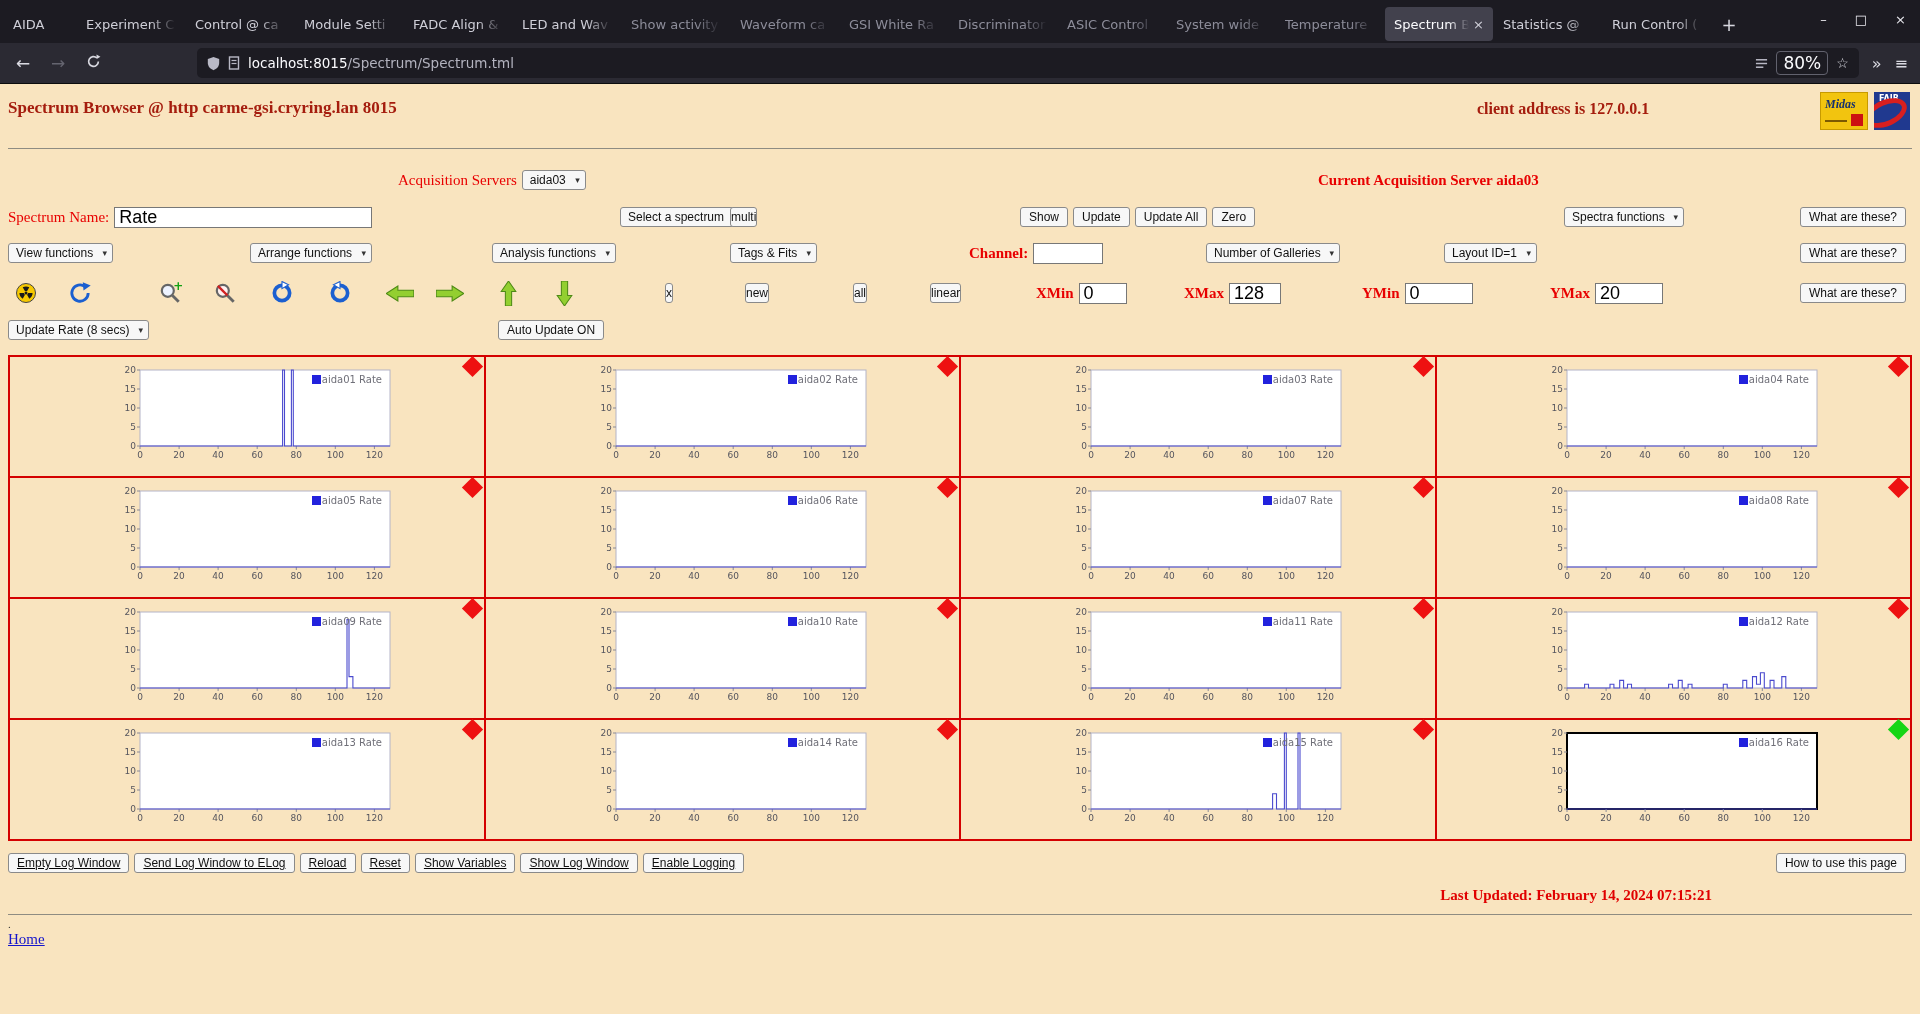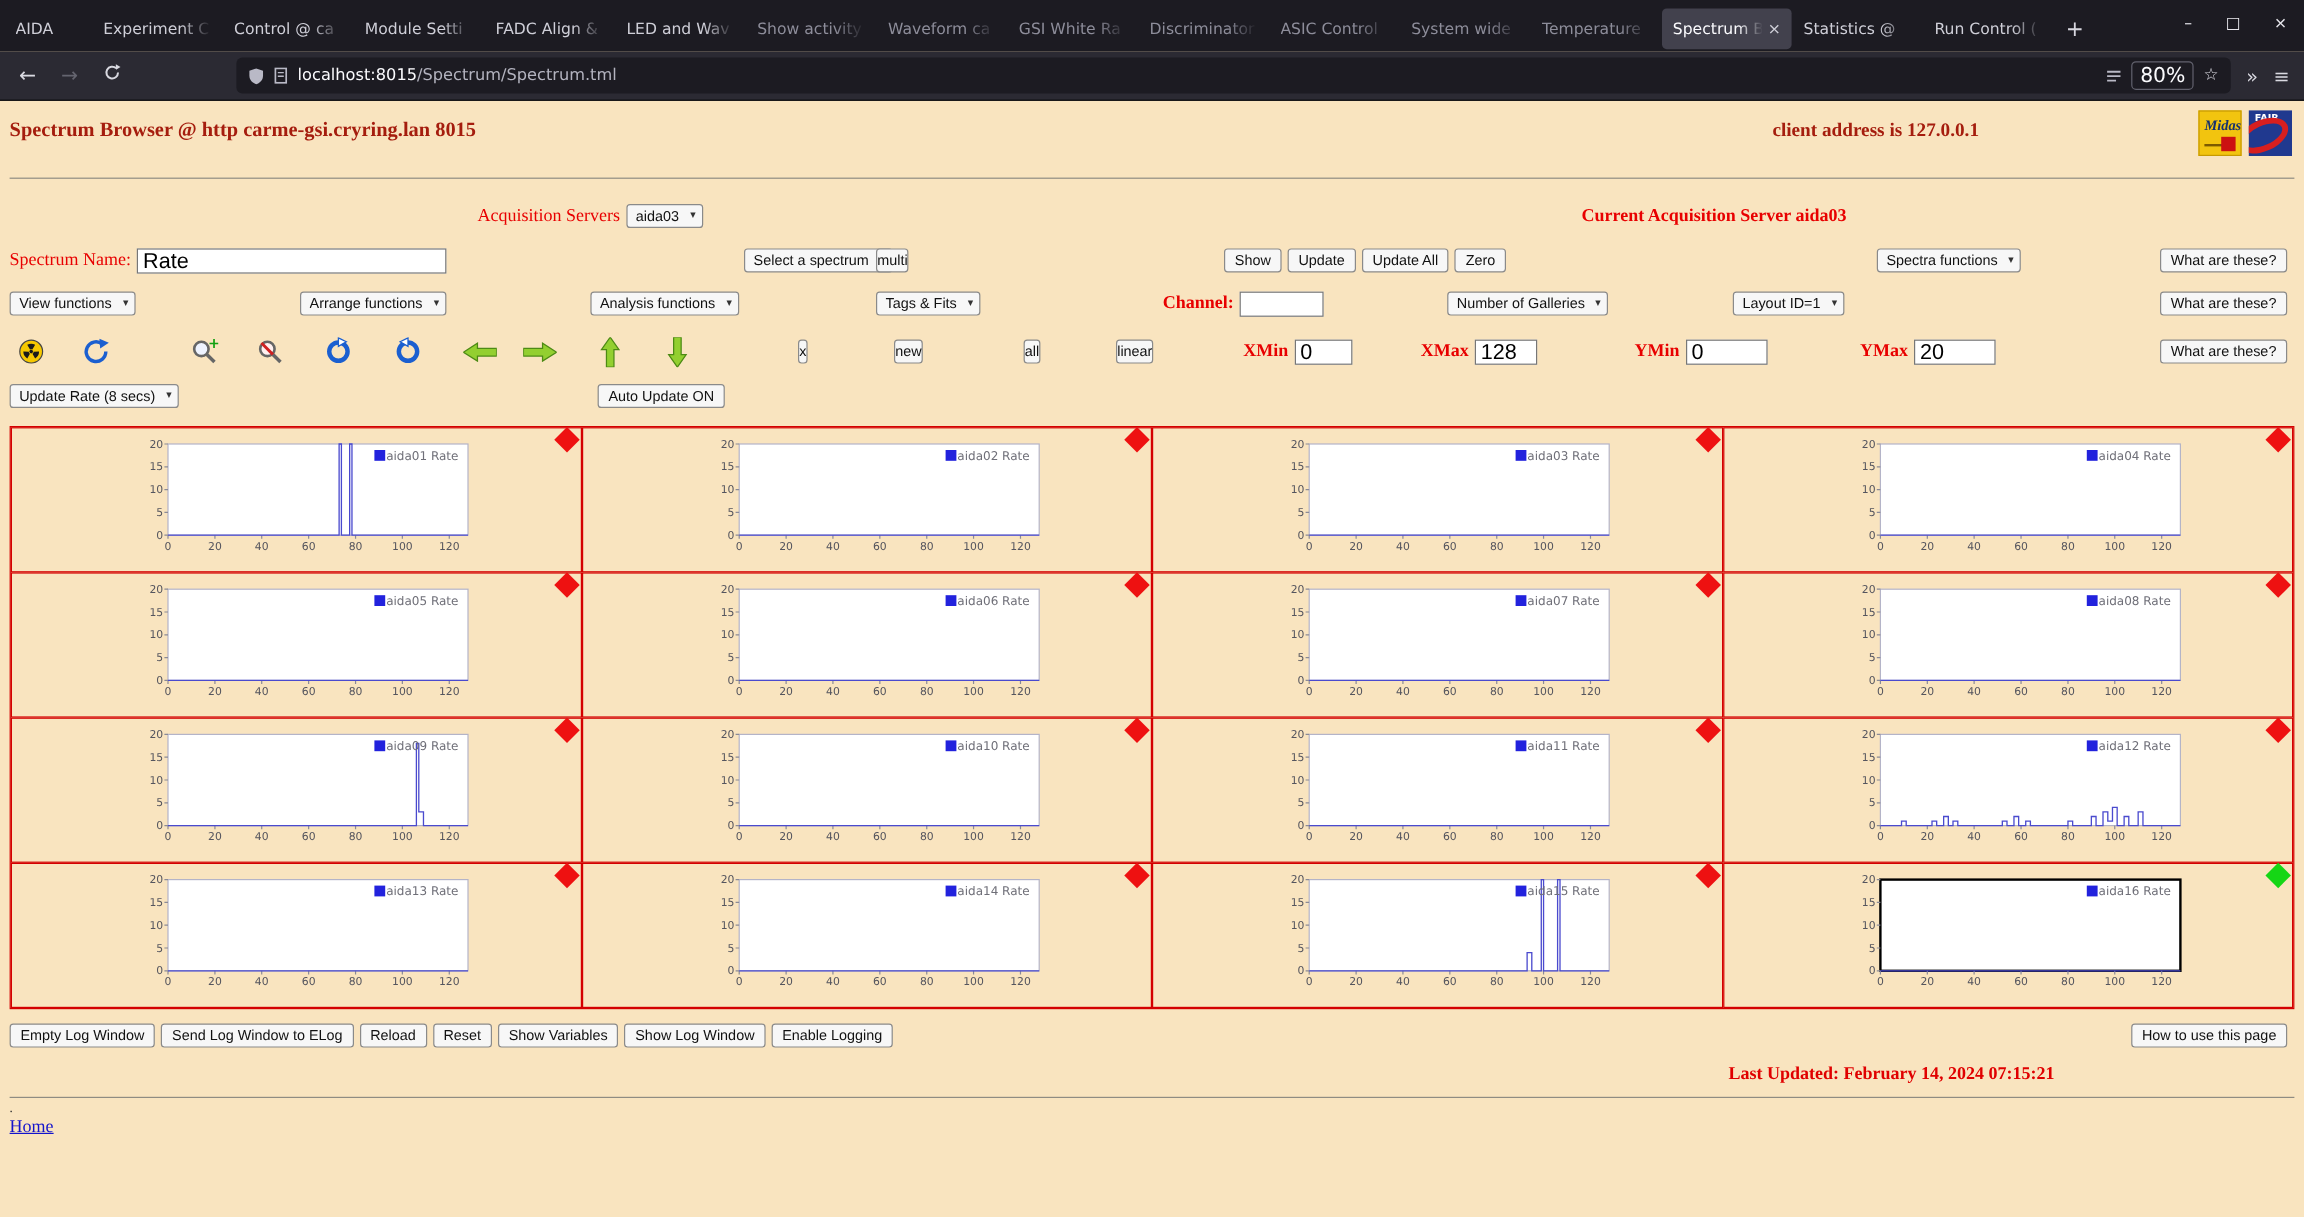--- a/index.html
+++ b/index.html
@@ -50,21 +50,21 @@
   .staricon { color:#d8d8e0; font-size:14px; }
   .overflowicon, .menuicon { color:#dadae2; font-size:16px; }
 
   
   .page { height:930px; padding:14px 8px 0; position:relative; overflow:hidden; }
   .header-row { position:relative; height:40px; }
   .page-title { font-size:17px; font-weight:bold; color:#a51d0e; }
   .client-address { position:absolute; left:1469px; top:2px; font-size:16px;
     font-weight:bold; color:#a51d0e; }
   .logos { position:absolute; right:2px; top:-6px; display:flex; gap:6px; }
-  .midas-logo { width:36px; height:38px; background:#f2c40f; border:1px solid #c79a00;
+  .midas-logo { width:48px; height:38px; background:#f2c40f; border:1px solid #c79a00;
     position:relative; font-family:"Liberation Serif", serif; }
   .midas-logo .mtext { position:absolute; left:4px; top:4px; font-size:12px;
     font-weight:bold; font-style:italic; color:#15306f; }
   .midas-logo .mred { position:absolute; right:4px; bottom:3px; width:12px; height:12px;
     background:#cc1111; }
   .midas-logo .mline { position:absolute; left:4px; bottom:7px; width:22px; height:2px;
     background:#7c5a00; }
   .fair-logo { width:36px; height:38px; background:#20398f; position:relative;
     overflow:hidden; }
   .fair-logo .fswoosh { position:absolute; left:-10px; top:8px; width:44px; height:26px;
@@ -109,21 +109,21 @@
   .cell svg.chart { position:absolute; left:96px; top:7px; }
   .tick { font:9px "DejaVu Sans", sans-serif; fill:#55555e; }
   .tl { stroke:#8a8a96; stroke-width:1; }
   .legend { font:10px "DejaVu Sans", sans-serif; fill:#6f6f78; }
   .diamond { position:absolute; top:2px; right:4px; width:15px; height:15px;
     transform:rotate(45deg); z-index:2; }
   .diamond.red { background:#ee1111; }
   .diamond.green { background:#15d615; }
 
   
-  .footer-row { position:relative; margin-top:12px; height:24px; }
+  .footer-row { position:relative; margin-top:12px; height:24px;text-decoration:underline; }
   .footer-buttons { display:flex; gap:5px; }
   .howto { position:absolute; right:6px; top:0; }
   .last-updated { text-align:right; margin:10px 200px 0 0; color:#e00000;
     font-weight:bold; font-size:15px; }
   .dotline { font-size:11px; color:#333; margin-top:2px; }
   .home { color:#1414cc; text-decoration:underline; font-size:15px; }
 </style>
 </head>
 <body>
 

